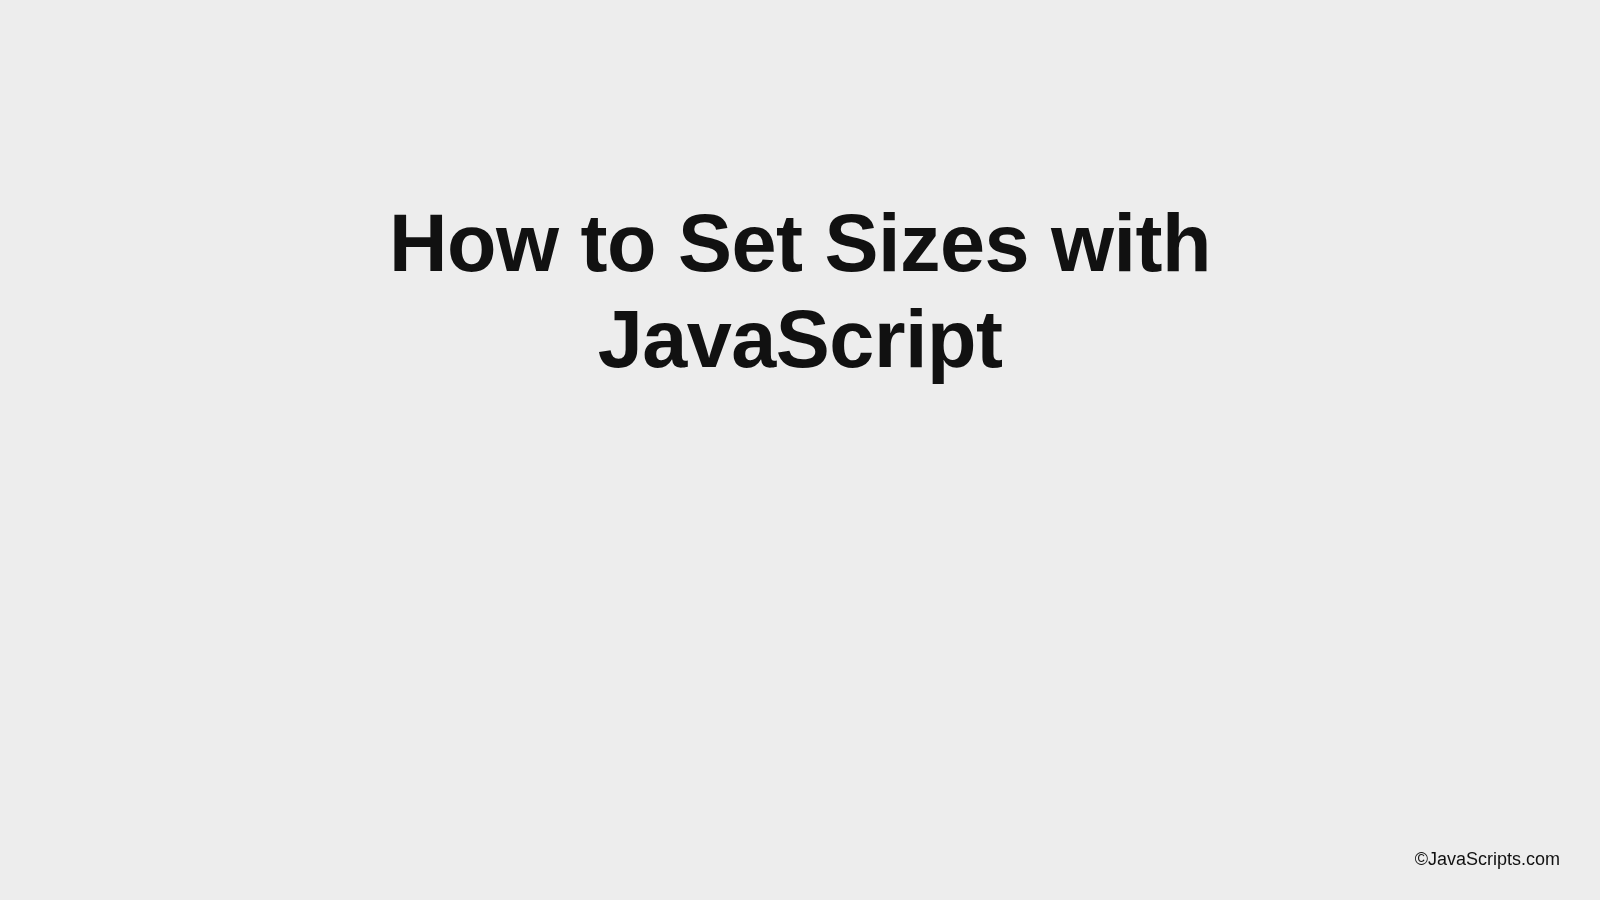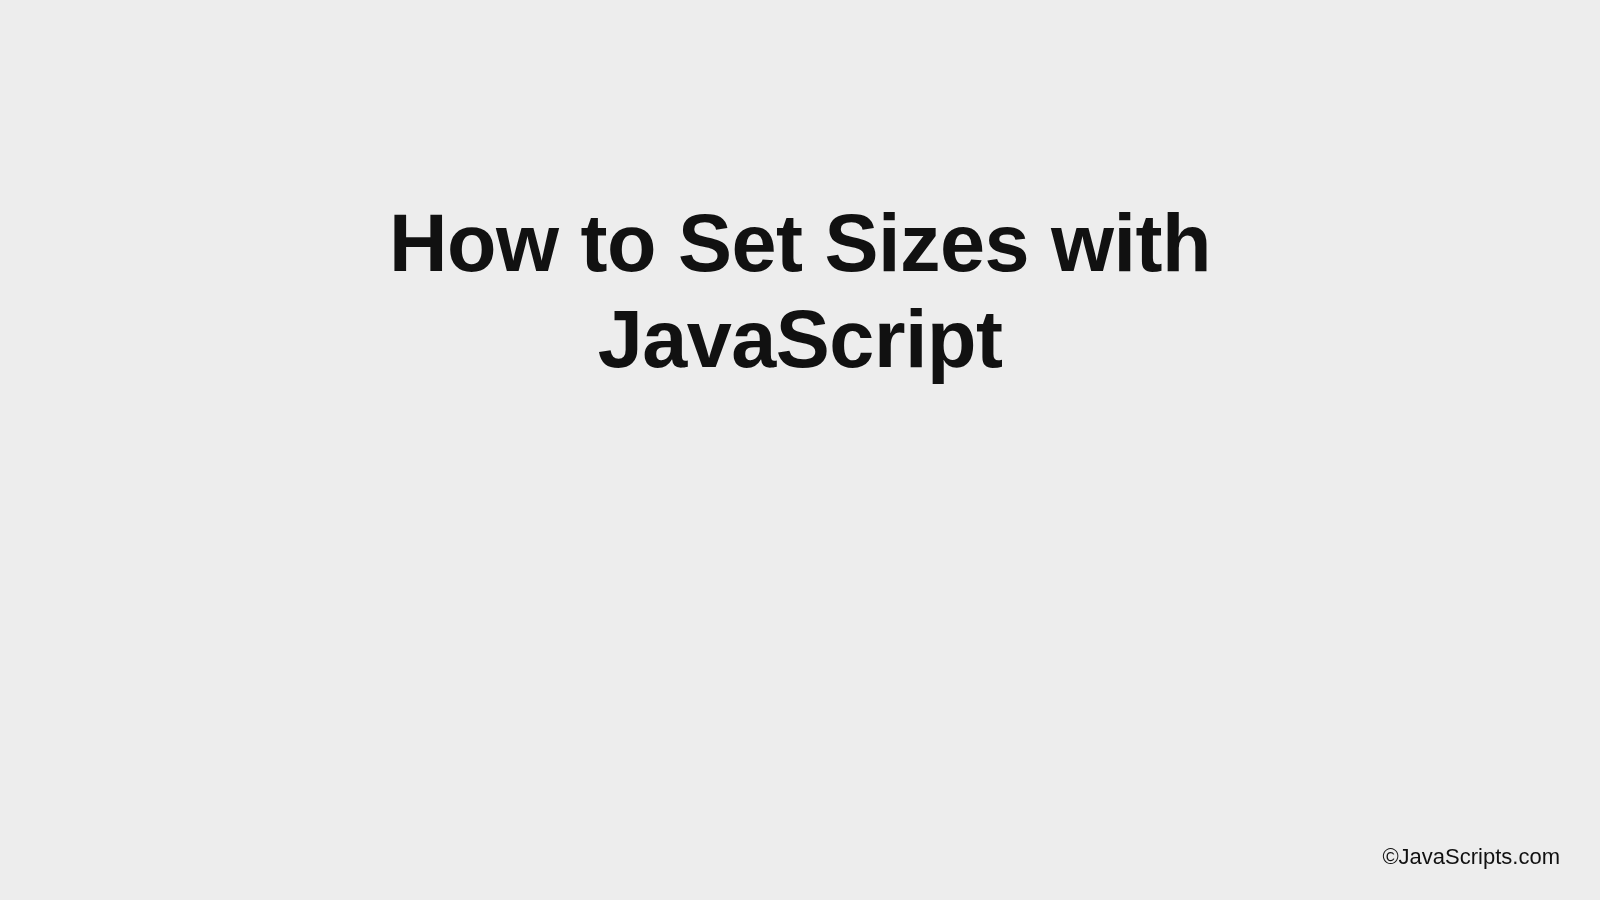--- a/index.html
+++ b/index.html
@@ -34,21 +34,21 @@
       font-weight: 700;
       color: #111111;
       line-height: 1.18;
       letter-spacing: -0.5px;
     }
     
     .copyright {
       position: absolute;
       bottom: 30px;
       right: 40px;
-      font-size: 22px;
+      font-size: 18px;
       font-weight: 400;
       color: #111111;
     }
   </style>
 </head>
 <body>
 
 <div class="slide-container">
   <h1 class="title">How to Set Sizes with JavaScript</h1>
   <div class="copyright">©JavaScripts.com</div>

